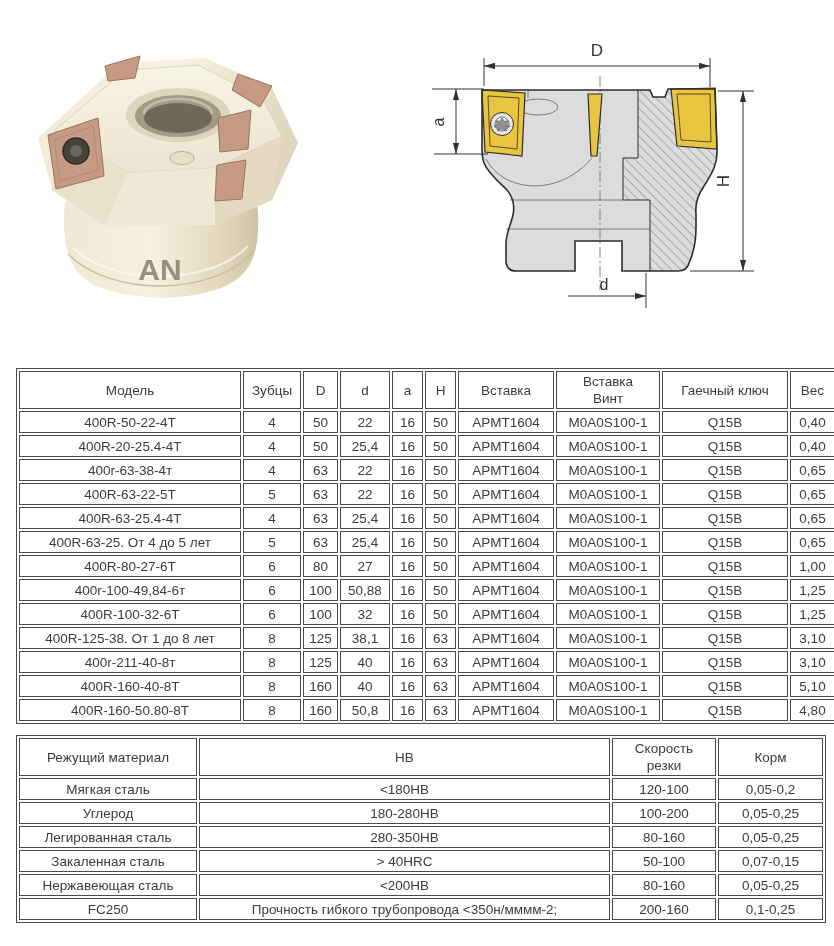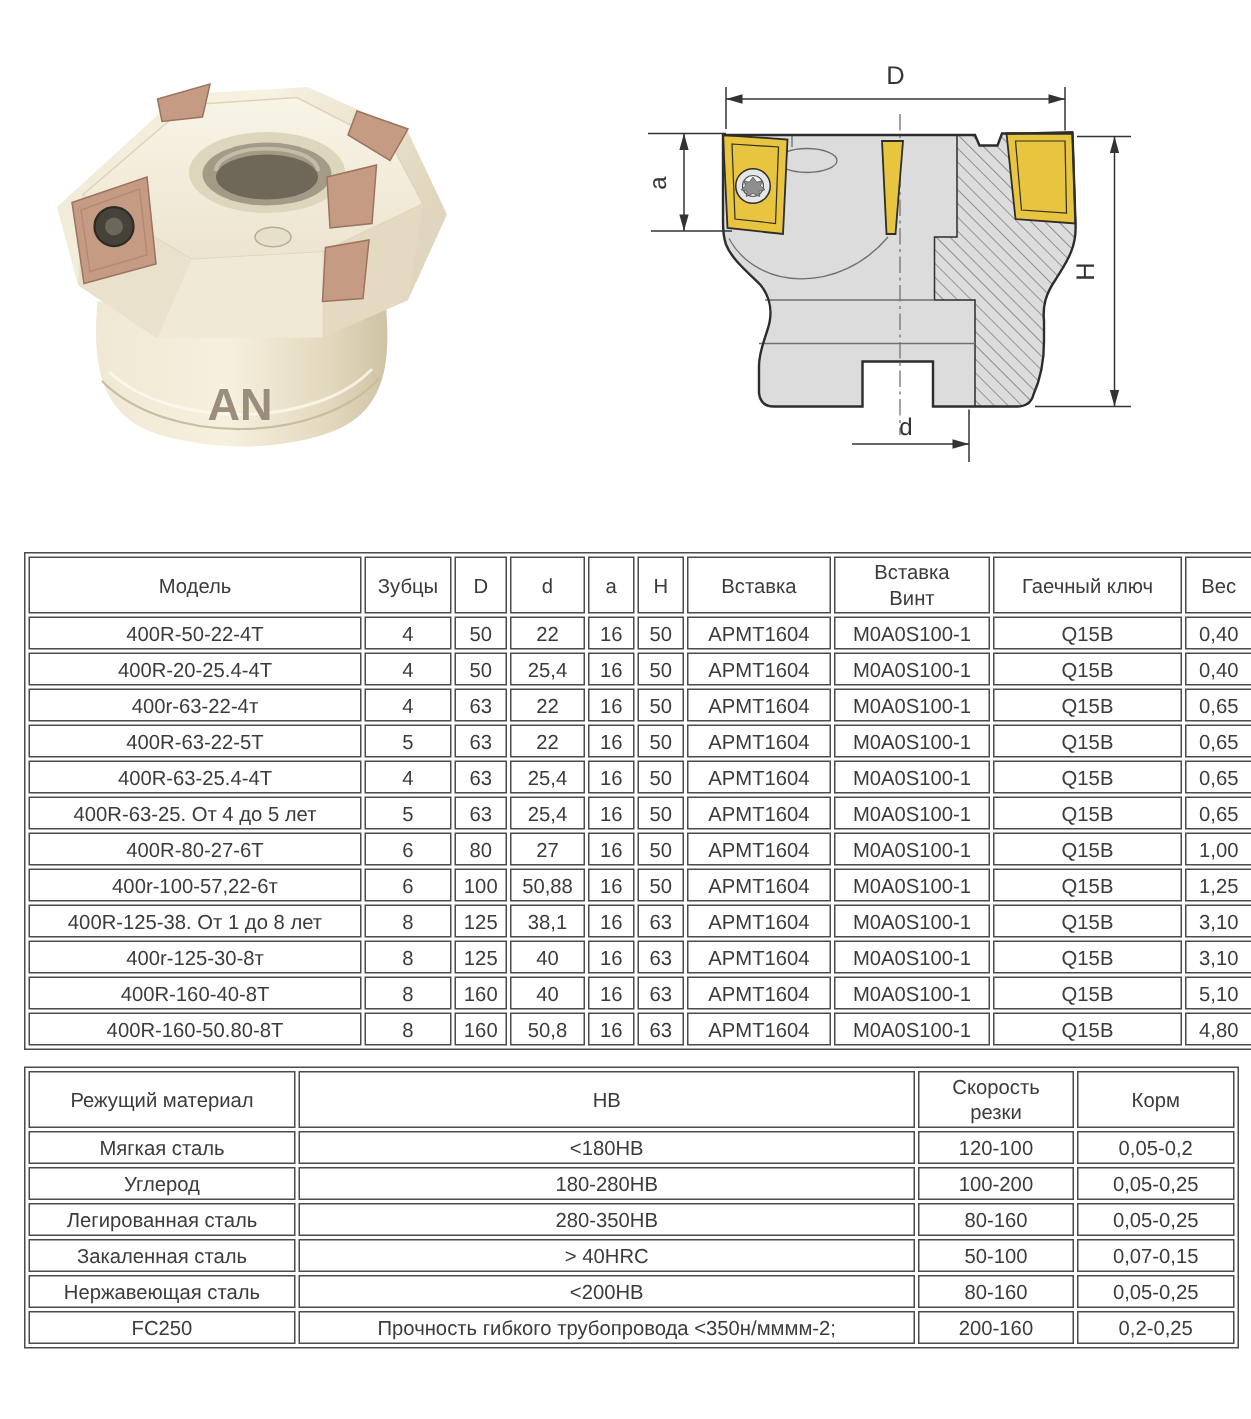--- a/index.html
+++ b/index.html
@@ -249,21 +249,21 @@
         <td>50</td>
         <td>25,4</td>
         <td>16</td>
         <td>50</td>
         <td>APMT1604</td>
         <td>M0A0S100-1</td>
         <td>Q15B</td>
         <td>0,40</td>
       </tr>
       <tr>
-        <td>400r-63-22-4т</td>
+        <td>400r-63-38-4т</td>
         <td>4</td>
         <td>63</td>
         <td>22</td>
         <td>16</td>
         <td>50</td>
         <td>APMT1604</td>
         <td>M0A0S100-1</td>
         <td>Q15B</td>
         <td>0,65</td>
       </tr>
@@ -309,45 +309,57 @@
         <td>80</td>
         <td>27</td>
         <td>16</td>
         <td>50</td>
         <td>APMT1604</td>
         <td>M0A0S100-1</td>
         <td>Q15B</td>
         <td>1,00</td>
       </tr>
       <tr>
-        <td>400r-100-57,22-6т</td>
+        <td>400r-100-49,84-6т</td>
         <td>6</td>
         <td>100</td>
         <td>50,88</td>
+        <td>16</td>
+        <td>50</td>
+        <td>APMT1604</td>
+        <td>M0A0S100-1</td>
+        <td>Q15B</td>
+        <td>1,25</td>
+      </tr>
+      <tr>
+        <td>400R-100-32-6T</td>
+        <td>6</td>
+        <td>100</td>
+        <td>32</td>
         <td>16</td>
         <td>50</td>
         <td>APMT1604</td>
         <td>M0A0S100-1</td>
         <td>Q15B</td>
         <td>1,25</td>
       </tr>
       <tr>
         <td>400R-125-38. От 1 до 8 лет</td>
         <td>8</td>
         <td>125</td>
         <td>38,1</td>
         <td>16</td>
         <td>63</td>
         <td>APMT1604</td>
         <td>M0A0S100-1</td>
         <td>Q15B</td>
         <td>3,10</td>
       </tr>
       <tr>
-        <td>400r-125-30-8т</td>
+        <td>400r-211-40-8т</td>
         <td>8</td>
         <td>125</td>
         <td>40</td>
         <td>16</td>
         <td>63</td>
         <td>APMT1604</td>
         <td>M0A0S100-1</td>
         <td>Q15B</td>
         <td>3,10</td>
       </tr>
@@ -421,16 +433,16 @@
       <tr>
         <td>Нержавеющая сталь</td>
         <td>&lt;200HB</td>
         <td>80-160</td>
         <td>0,05-0,25</td>
       </tr>
       <tr>
         <td>FC250</td>
         <td>Прочность гибкого трубопровода &lt;350н/мммм-2;</td>
         <td>200-160</td>
-        <td>0,2-0,25</td>
+        <td>0,1-0,25</td>
       </tr>
     </tbody>
 </table>
 
 </body></html>

